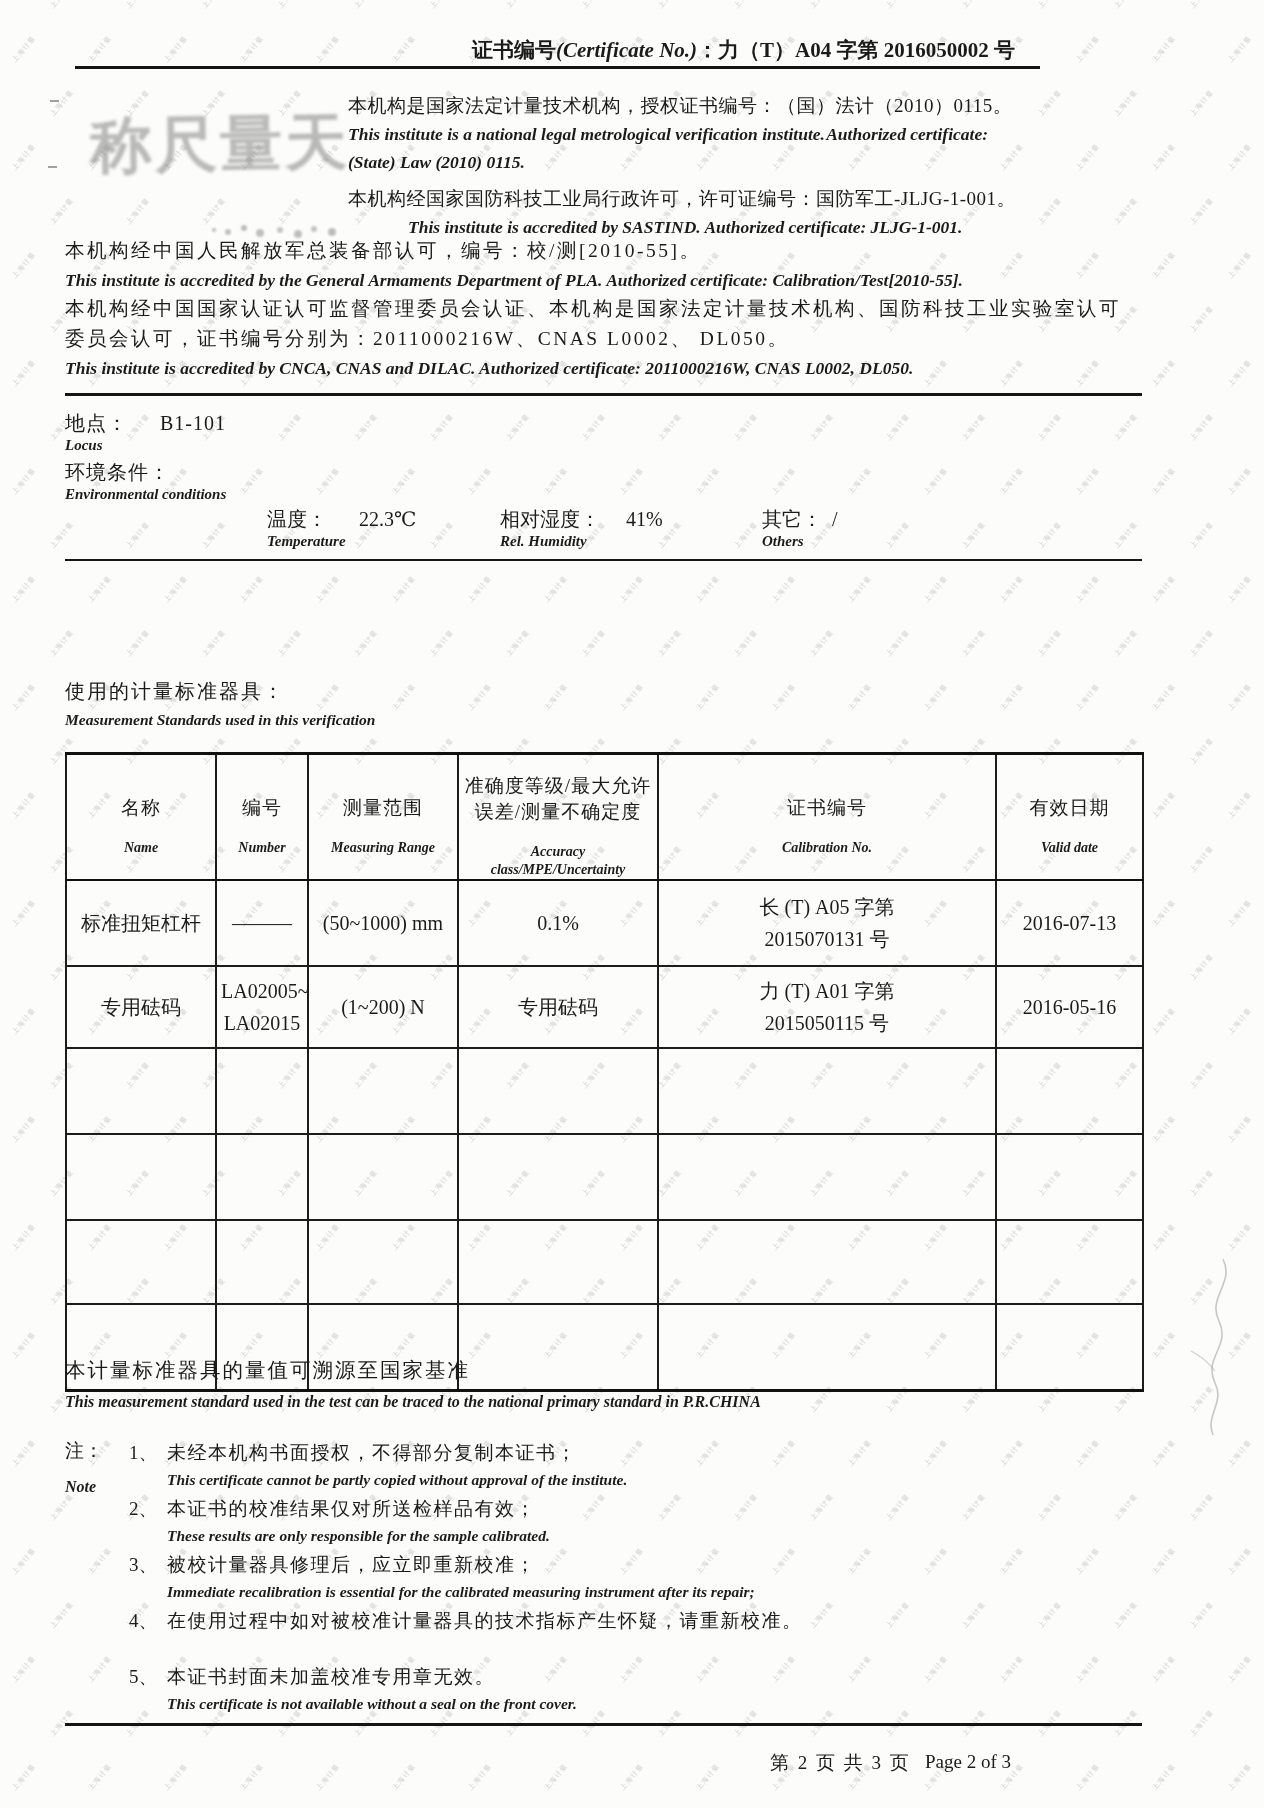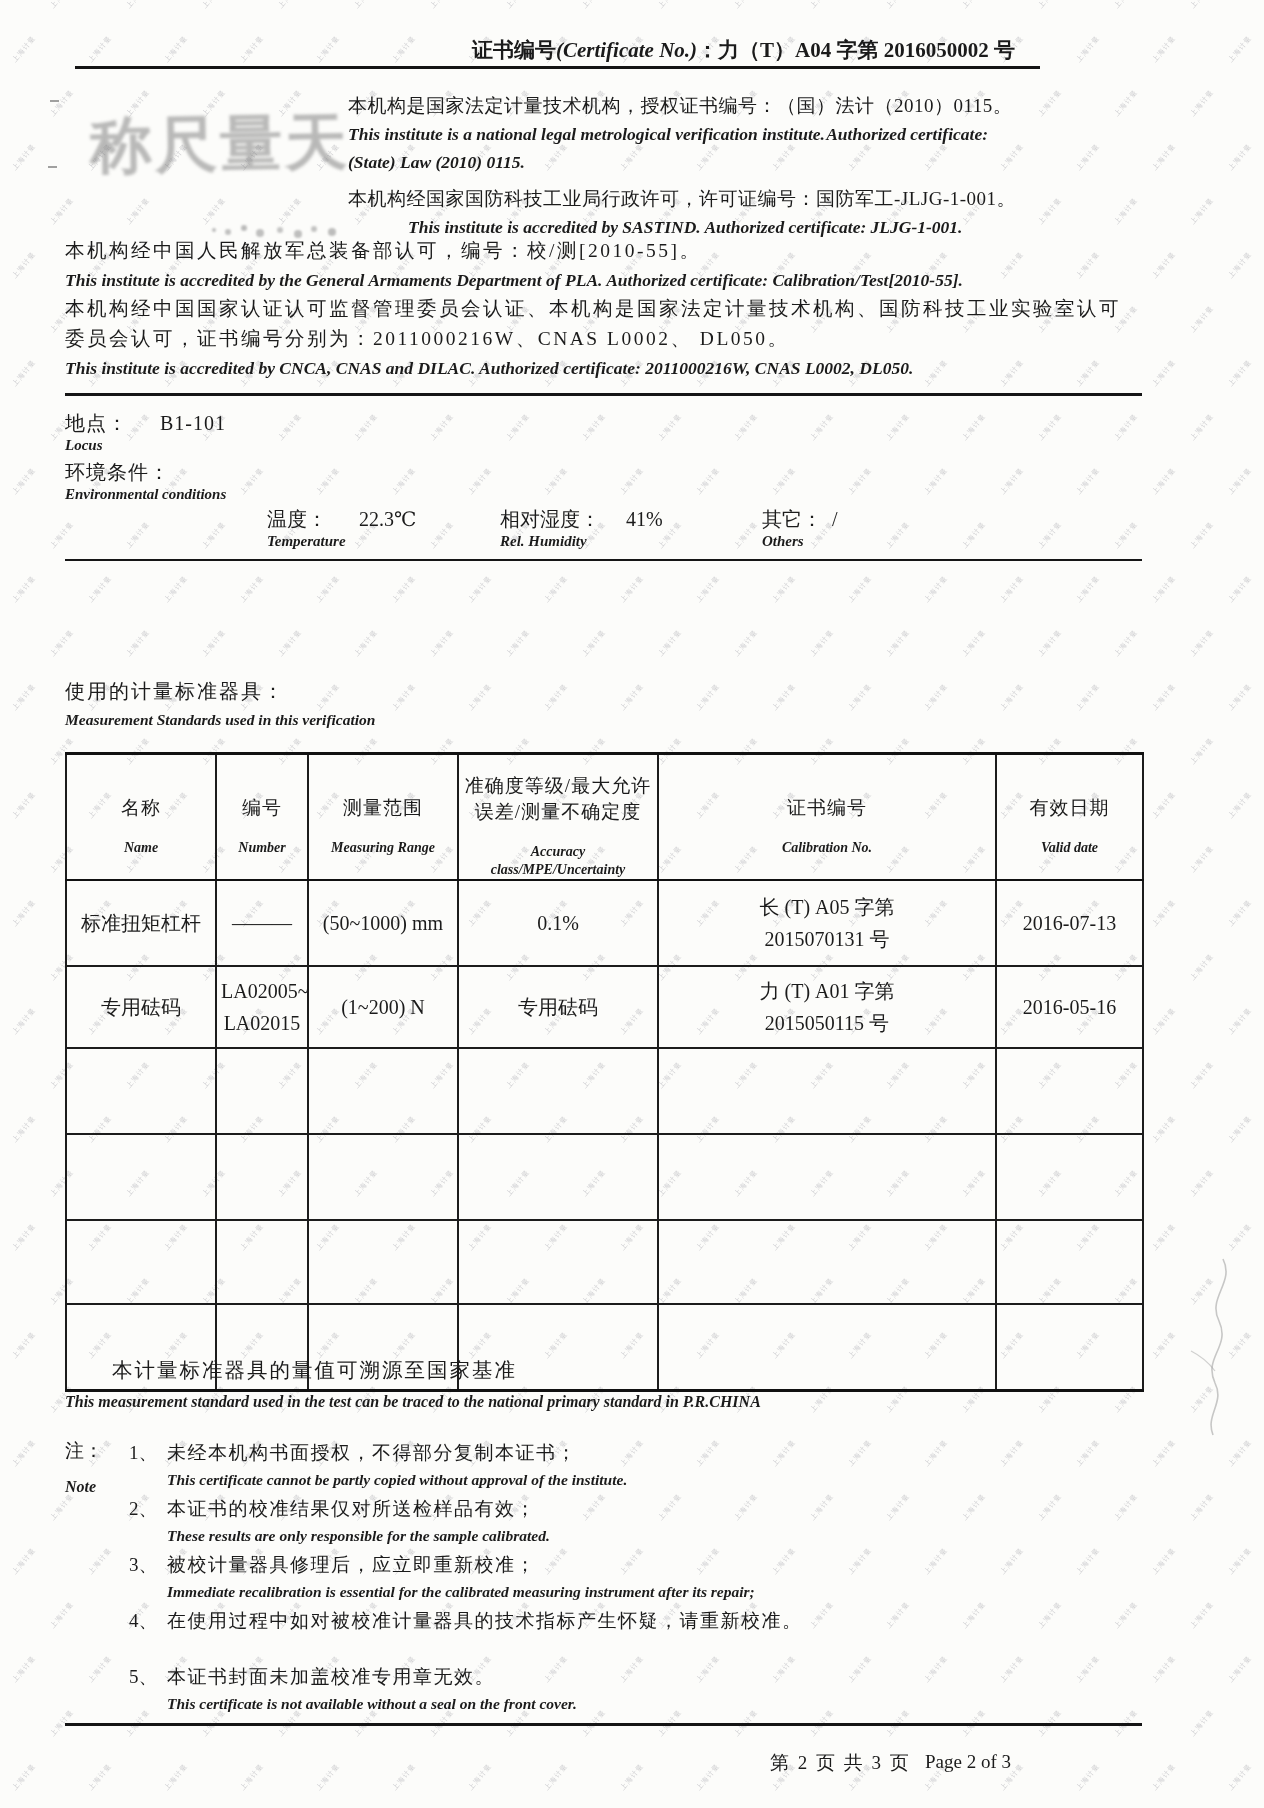--- a/index.html
+++ b/index.html
@@ -67,21 +67,21 @@
   .mst th,.mst td{border:2px solid #1c1c1c;text-align:center;vertical-align:middle;padding:0 4px;
             white-space:pre-line;overflow:hidden;}
   .mst thead tr{height:80px;}
   .mst th{border-bottom:2.5px solid #111;font-weight:normal;}
   .mst .th-zh{font-size:19px;letter-spacing:1px;line-height:26px;white-space:pre-line;}
   .mst .th-en{font-size:14px;font-style:italic;font-weight:bold;line-height:18px;}
   .mst td{font-size:20px;line-height:32px;font-family:"Liberation Serif","DejaVu Serif","DejaVu Sans",serif;}
 
   
   .trace{position:absolute;left:65px;top:1356px;}
-  .trace .zhl{font-size:20.5px;letter-spacing:2px;padding-left:47px;}
+  .trace .zhl{font-size:20.5px;letter-spacing:2px;}
   .trace .enl{font-size:16px;margin-top:9px;}
 
   
   .notes{position:absolute;left:65px;top:1438px;width:1080px;}
   .note-col{position:absolute;left:0;top:0;}
   .note-col .zhl{font-size:19px;}
   .note-col .enl{font-size:16px;margin-top:14px;}
   .note-items{margin-left:64px;}
   .n-item{height:56px;}
   .n-zh{font-size:19px;line-height:29px;letter-spacing:1.5px;white-space:nowrap;}

